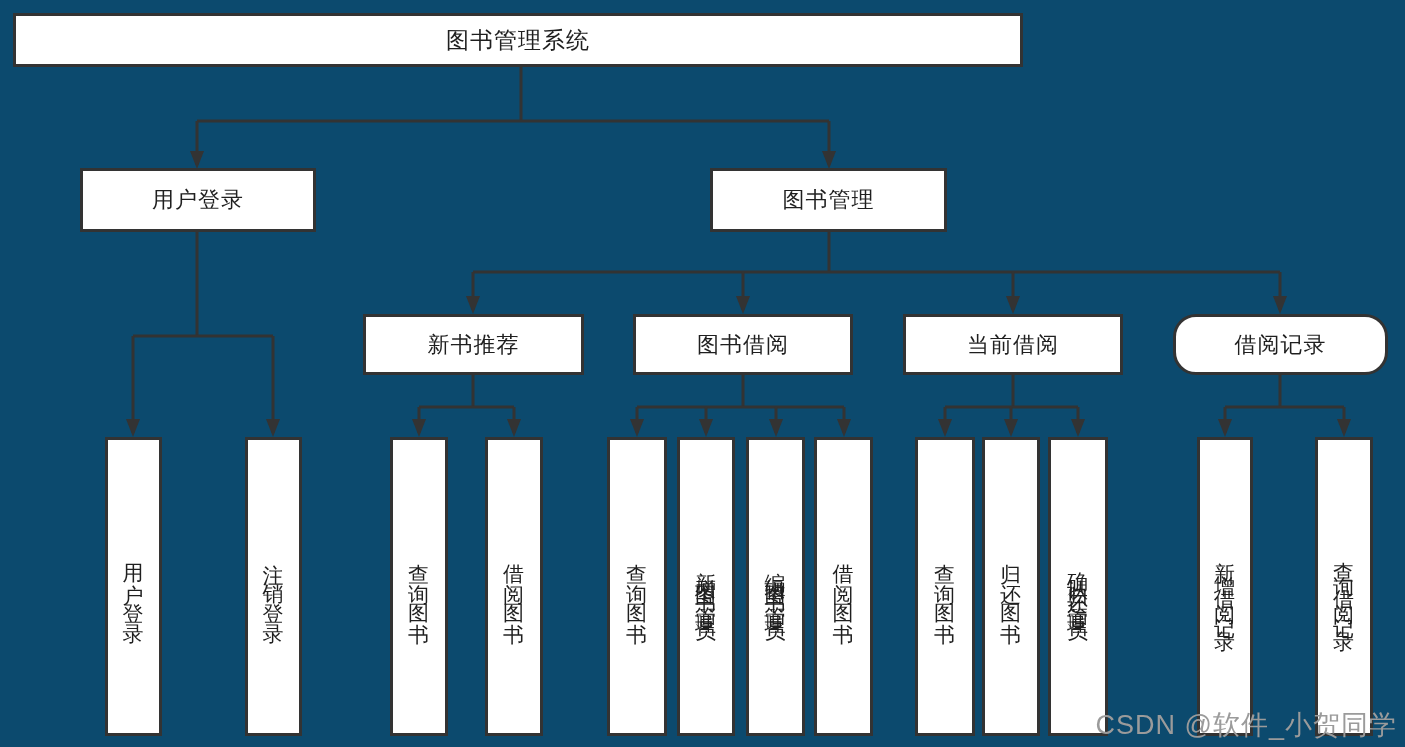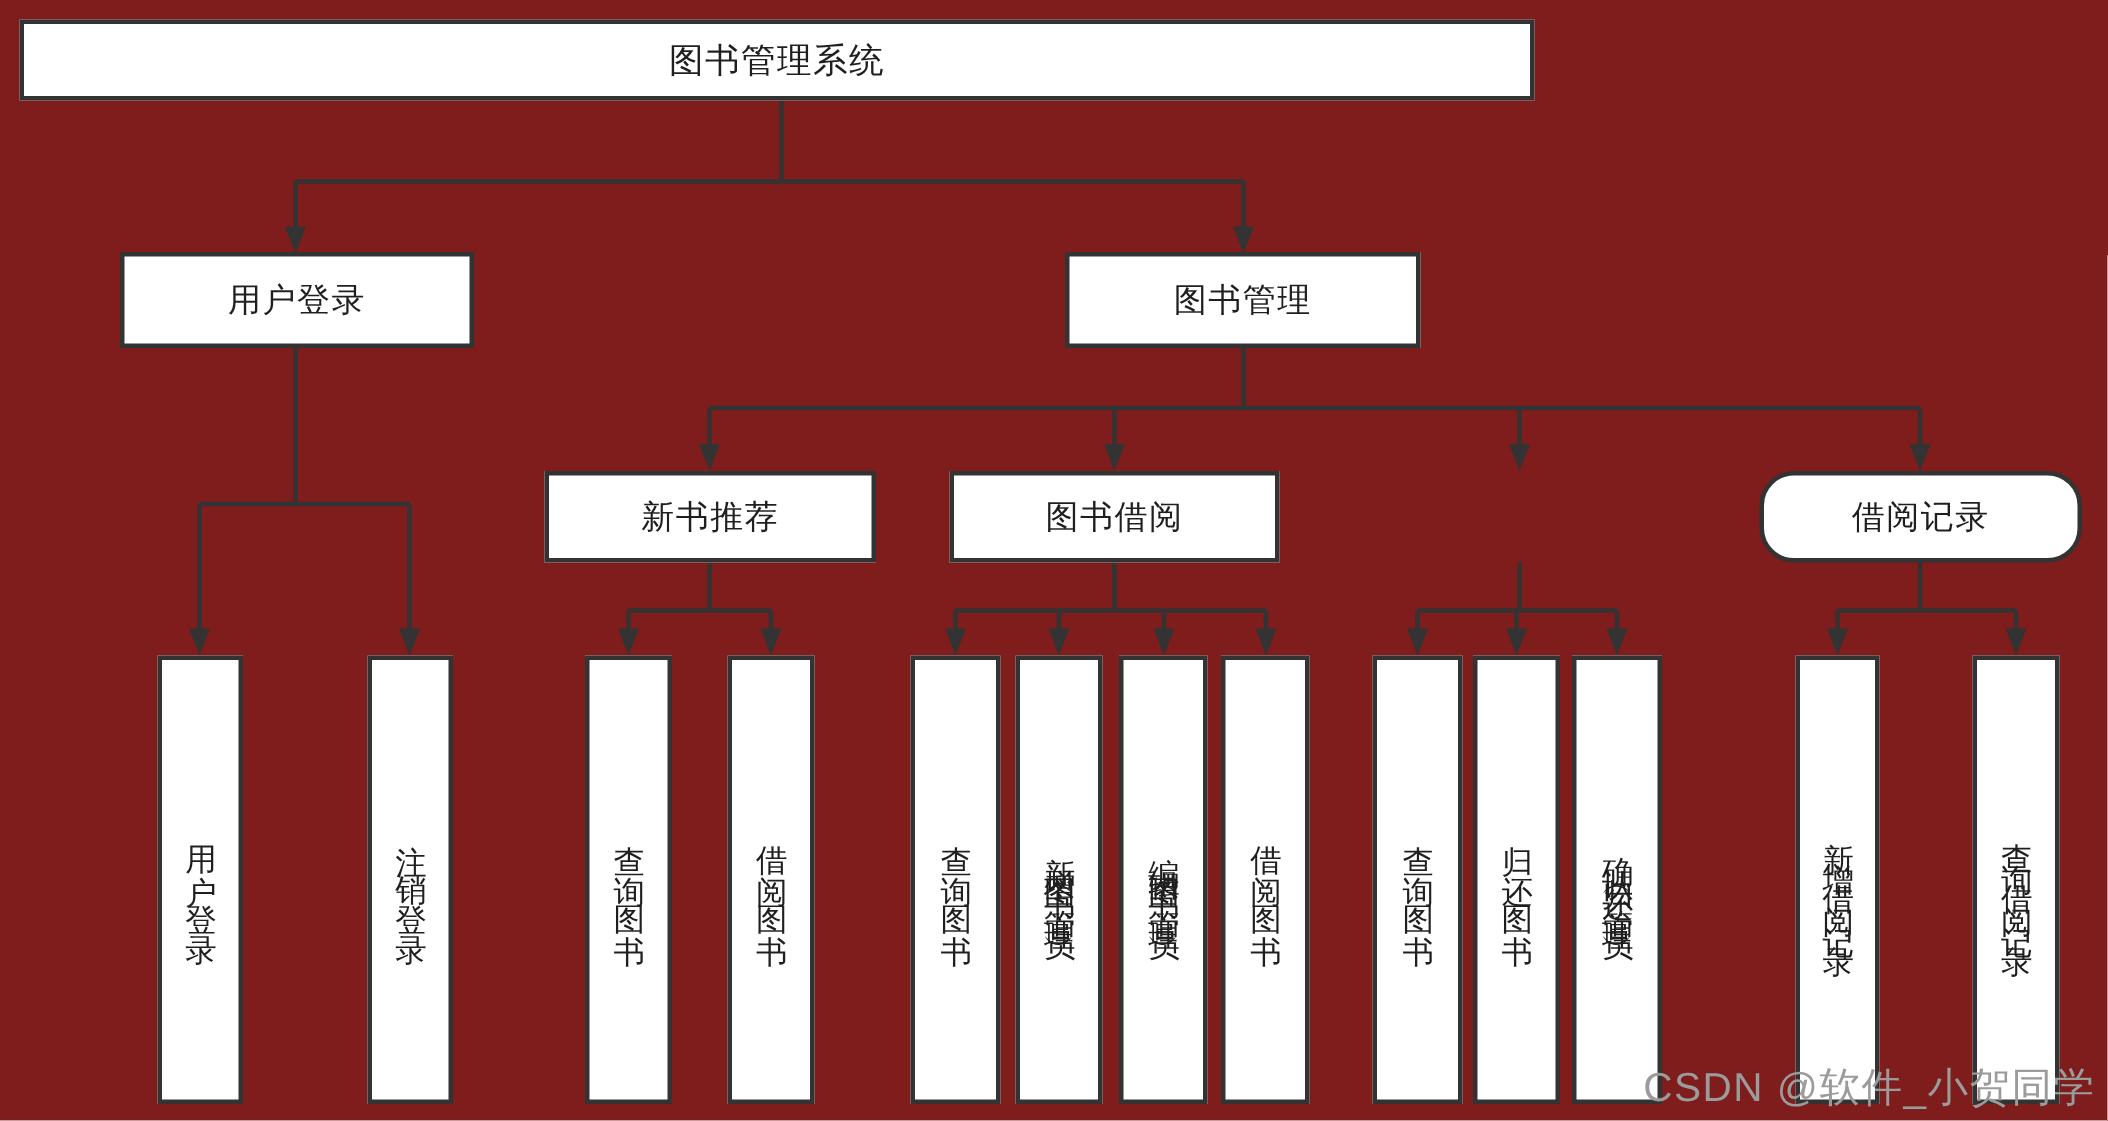--- a/index.html
+++ b/index.html
@@ -1,19 +1,19 @@
 <!DOCTYPE html>
 <html><head>
 <meta charset="utf-8">
 <style>
   html,body{margin:0;padding:0;background:#ffffff;}
   .canvas{
     position:relative;
     width:1405px;height:747px;
-    background:#7f1d1d;
+    background:#0c4a6e;
     font-family:"Liberation Sans","DejaVu Sans",sans-serif;
     overflow:hidden;
   }
   svg.wires{position:absolute;left:0;top:0;width:1405px;height:747px;z-index:1;}
   .box{
     position:absolute;
     background:#ffffff;
     border:3px solid #333333;
     box-sizing:border-box;
     display:flex;align-items:center;justify-content:center;
@@ -122,20 +122,23 @@
   <div class="box h" style="left:363px;top:314px;width:221px;height:61px;">
     <span>新书推荐</span>
   </div>
 
   <div class="box h" style="left:710px;top:168px;width:237px;height:64px;">
     <span>图书管理</span>
   </div>
   <div class="box h" style="left:633px;top:314px;width:220px;height:61px;text-align:right;">
     <span>图书借阅</span>
   </div>
+  <div class="box h" style="left:903px;top:314px;width:220px;height:61px;">
+    <span>当前借阅</span>
+  </div>
   <div class="box h" style="left:1173px;top:314px;width:215px;height:61px;border-radius:23px;">
     <span>借阅记录</span>
   </div>
 
   <div class="box v ls4" style="left:105px;top:437px;width:57px;height:299px;">
     <span>用户登录</span>
   </div>
   <div class="box v ls4" style="left:245px;top:437px;width:57px;height:299px;">
     <span>注销登录</span>
   </div>

